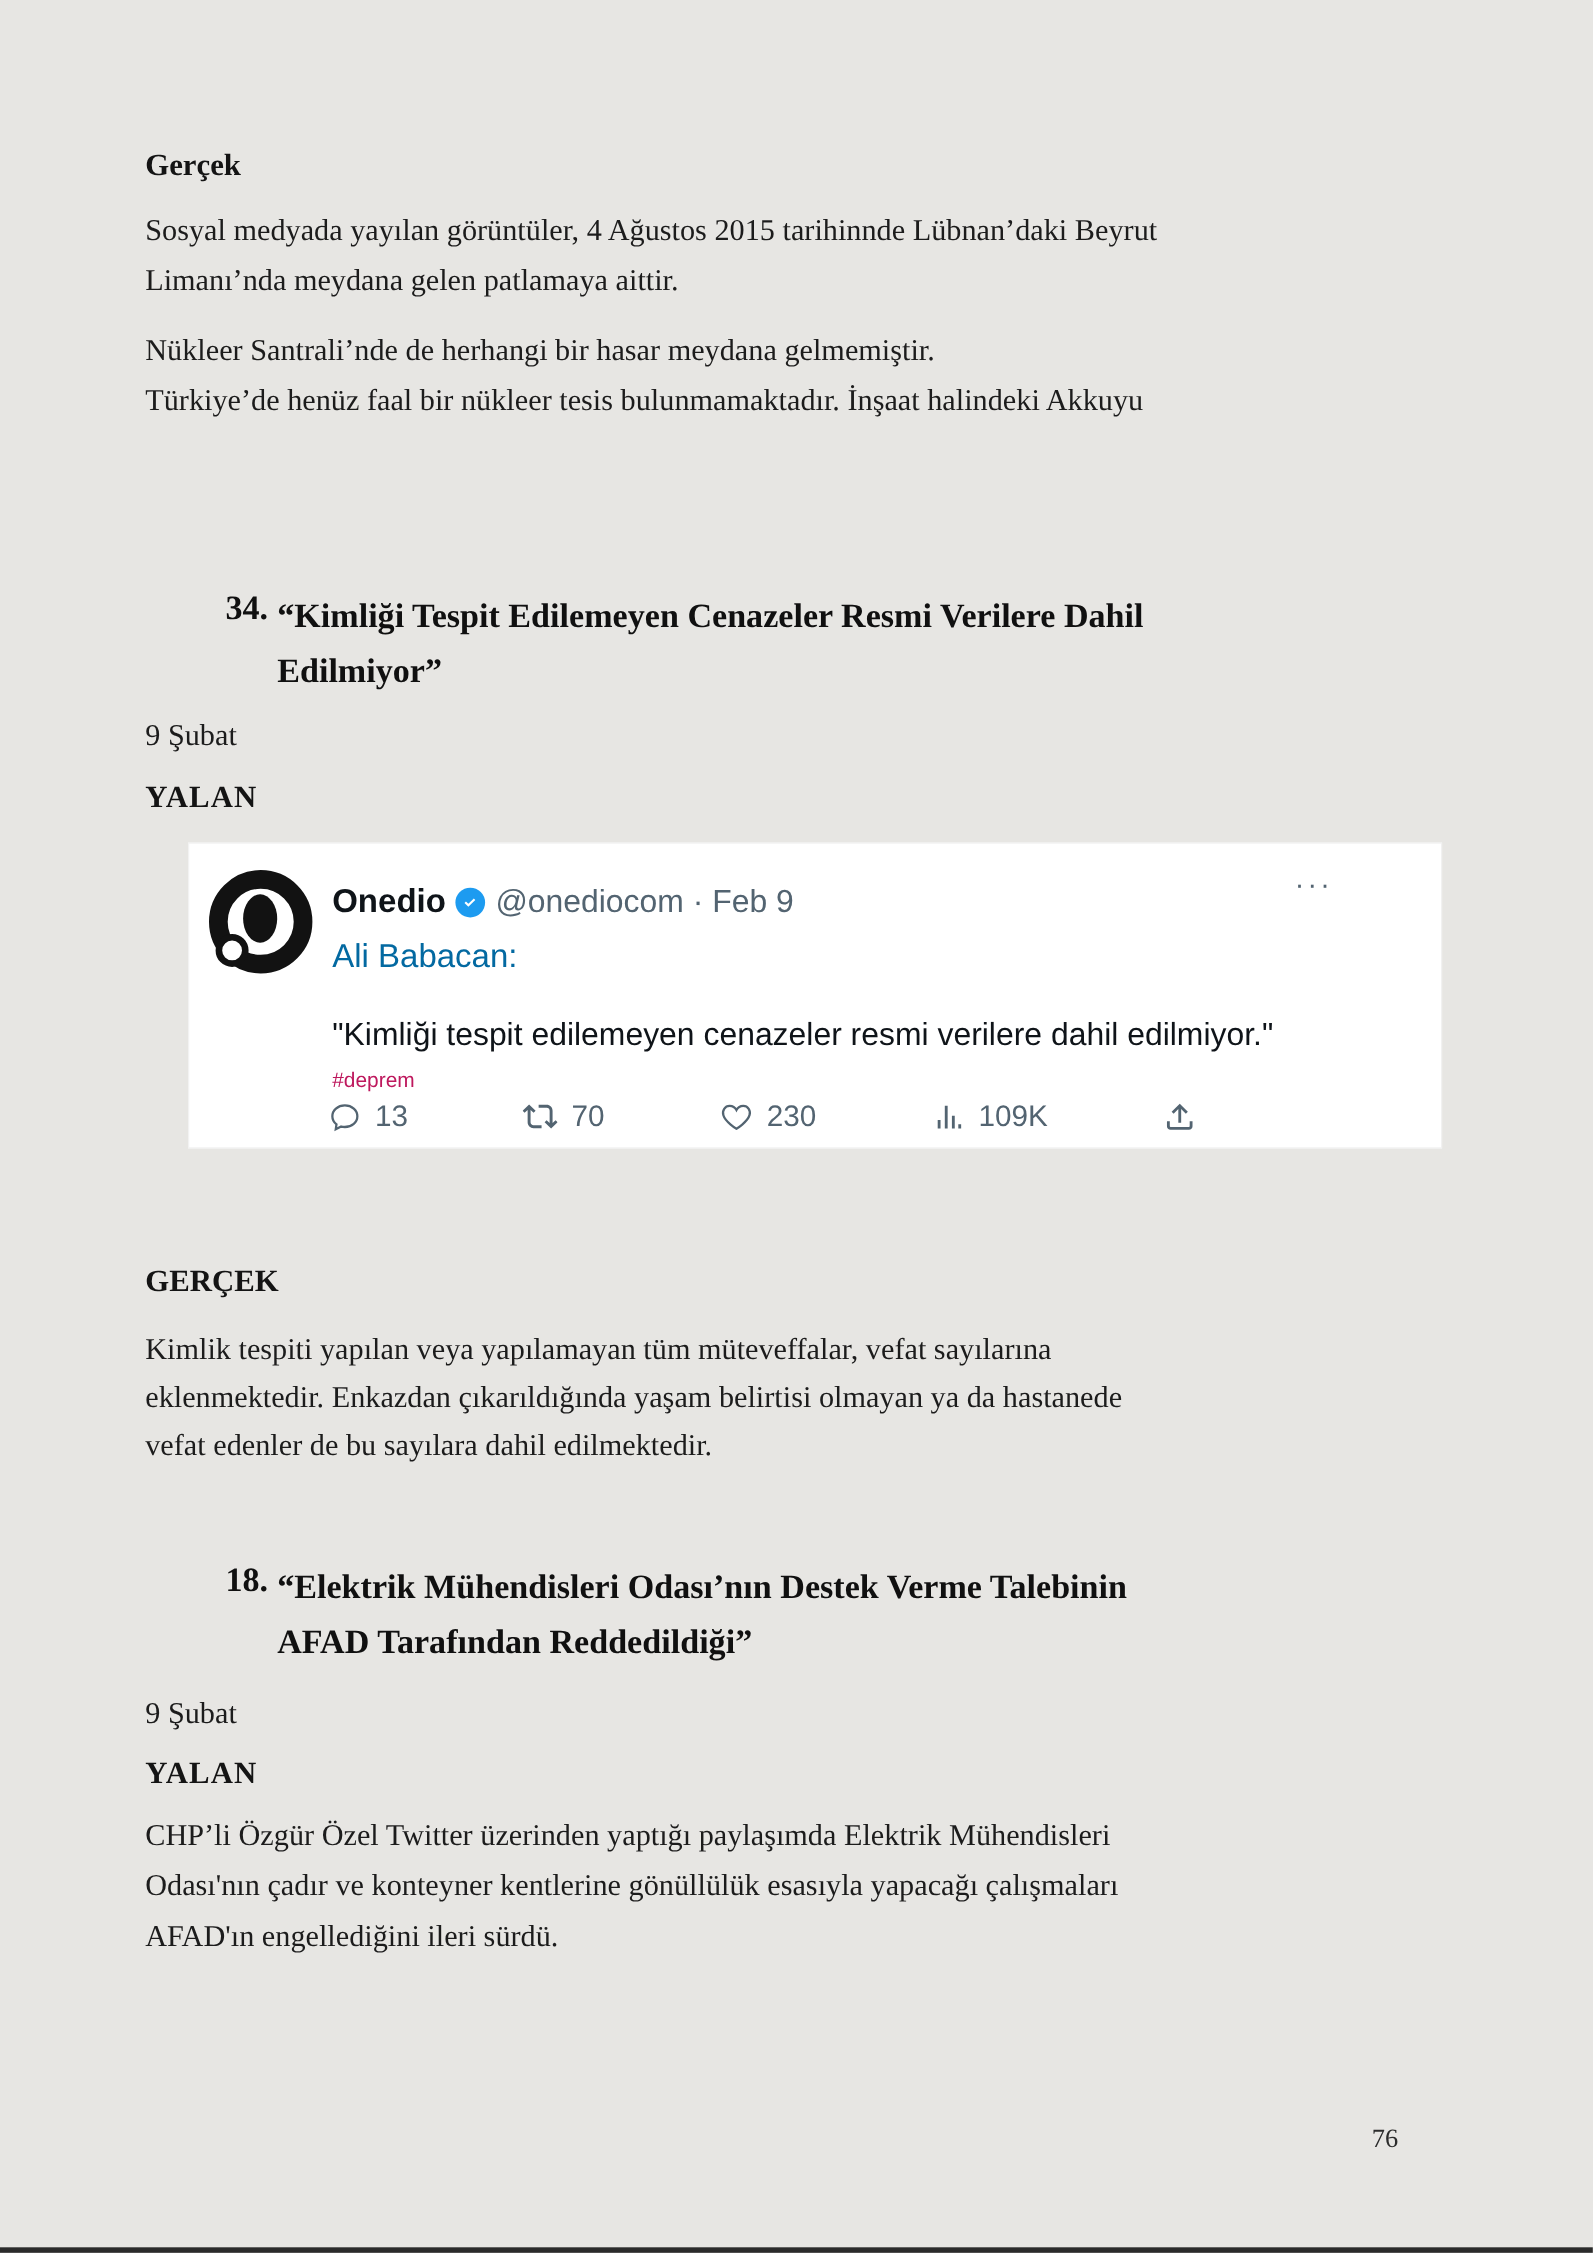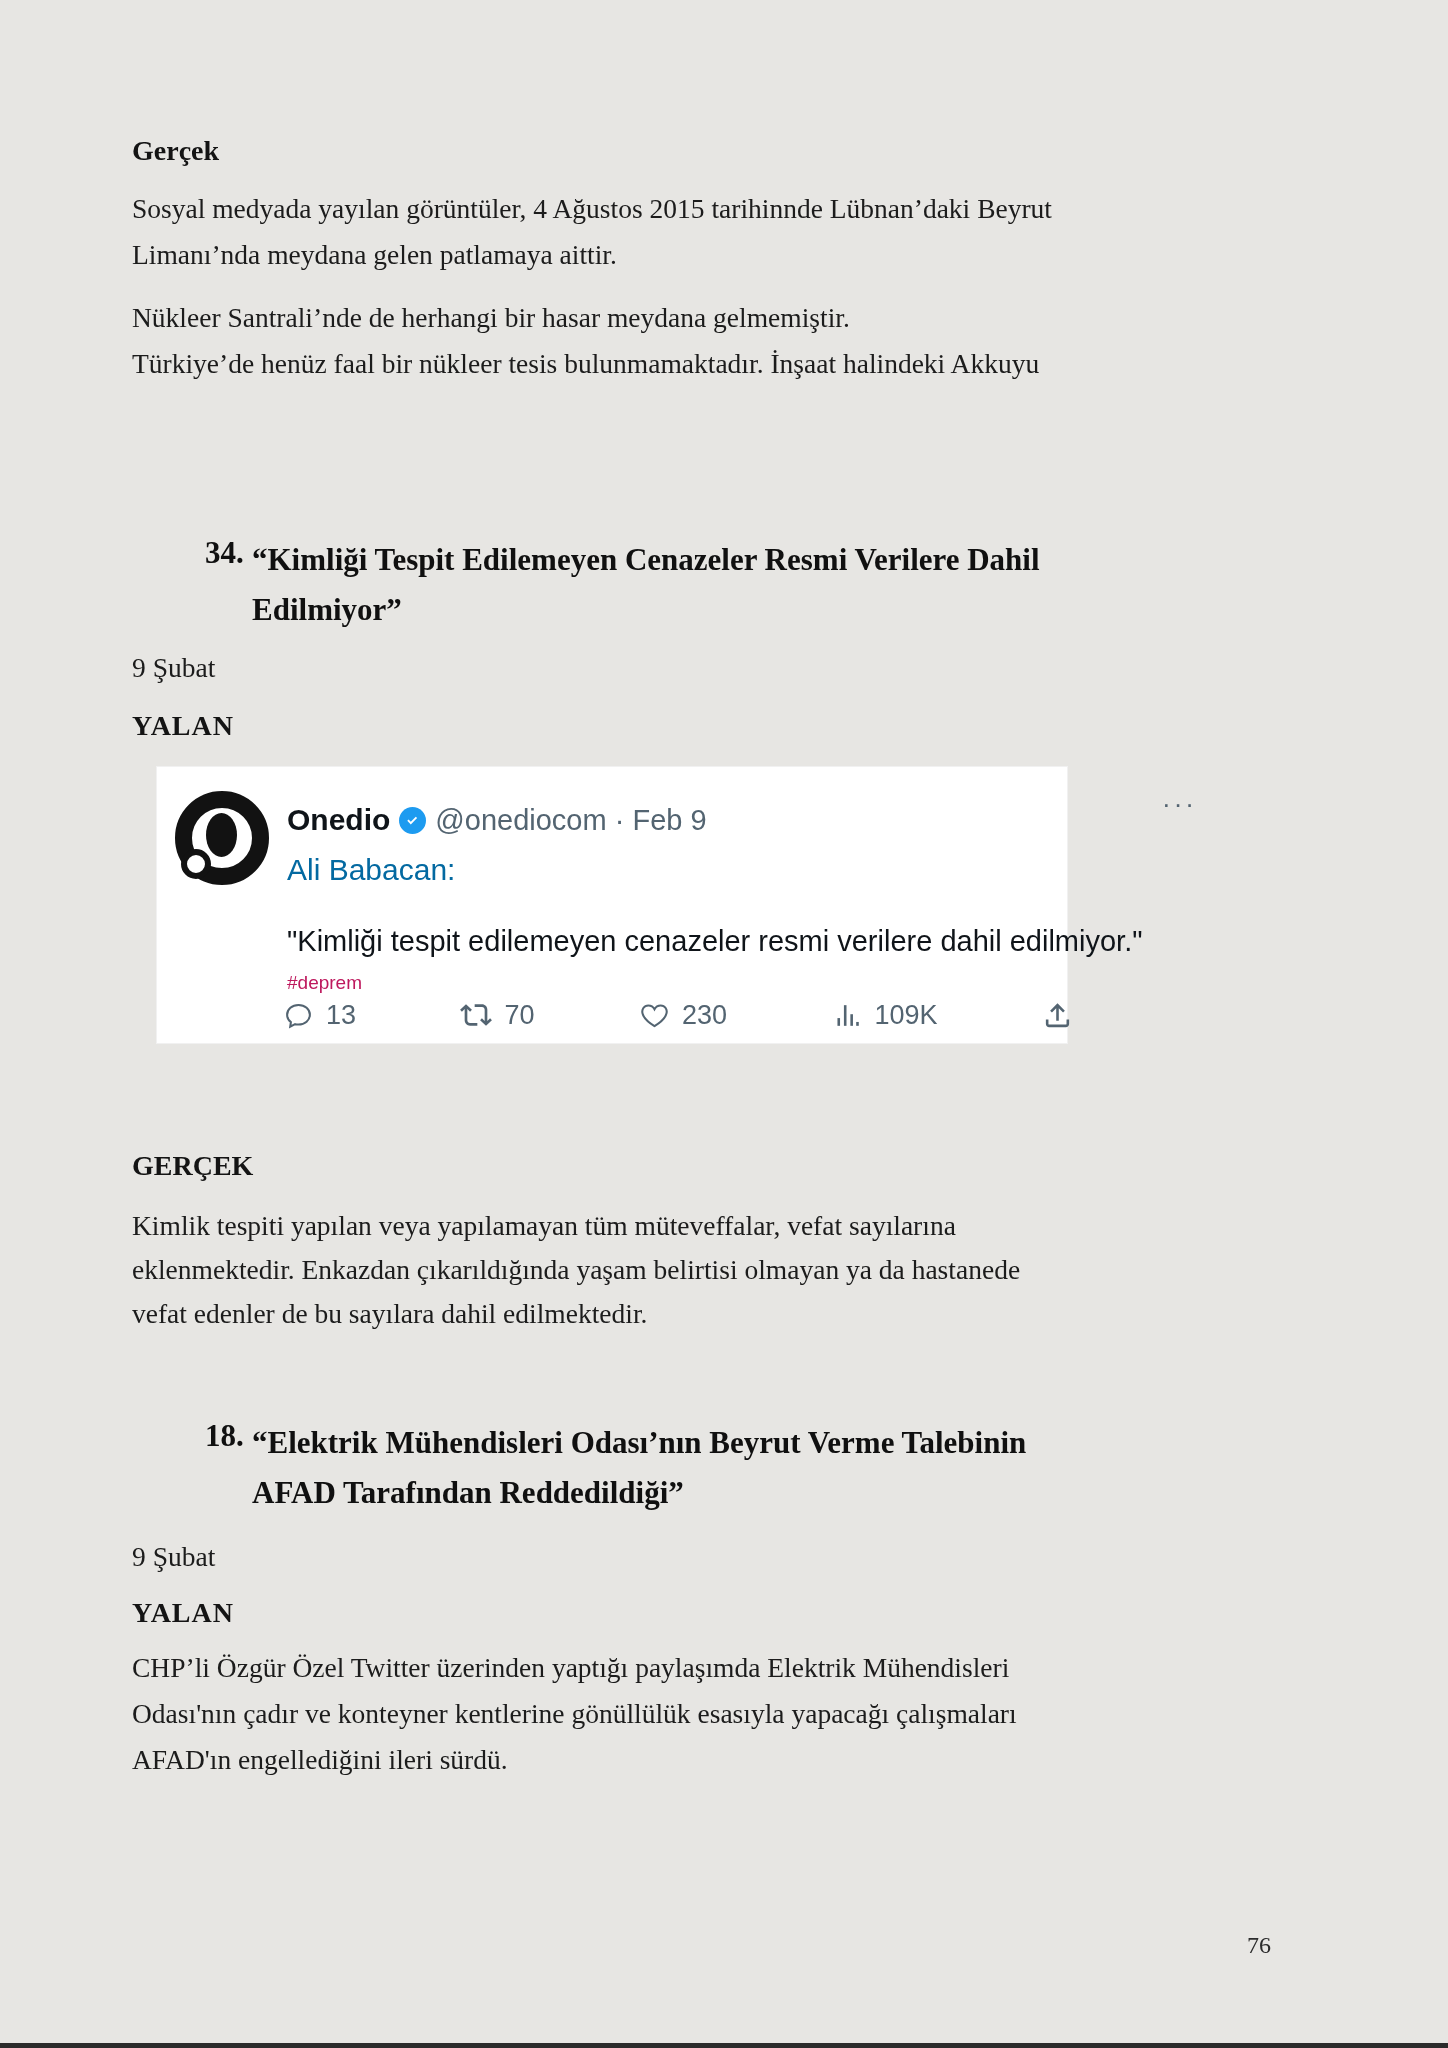--- a/index.html
+++ b/index.html
@@ -17,21 +17,21 @@
   .claim-head{display:flex;align-items:flex-start;font-weight:bold;font-size:31px;color:#101010;}
   .claim-num{width:47px;flex:none;}
   .claim-line{white-space:nowrap;line-height:50px;}
   .date-line{font-size:27.5px;color:#1c1c1c;}
   .verdict{font-weight:bold;font-size:28px;letter-spacing:1px;color:#141414;}
   .page-num{font-size:24px;color:#2c2c2c;}
   .bottom-strip{left:0;bottom:0;width:1448px;height:5px;background:#2b2b2b;}
 
   
   .tweet-card{
-    left:156px;top:766px;width:912px;height:278px;
+    left:171px;top:766px;width:1140px;height:278px;
     background:#ffffff;border:1px solid #f1f1f1;box-sizing:border-box;
     font-family:"Liberation Sans", sans-serif;color:#0f1419;
   }
   .avatar{position:absolute;left:18px;top:24px;width:94px;height:94px;}
   .avatar-ring{position:absolute;left:0;top:0;width:60px;height:60px;border:17px solid #121212;border-radius:50%;background:#fff;}
   .avatar-pupil{position:absolute;left:31px;top:22px;width:31px;height:44px;background:#121212;border-radius:50%;}
   .avatar-bubble{position:absolute;left:6px;top:58px;width:18px;height:18px;background:#fff;border:6px solid #121212;border-radius:50%;}
   .tw-row{position:absolute;left:130px;top:36px;display:flex;align-items:center;gap:9px;}
   .tw-name{font-weight:bold;font-size:30px;color:#0f1419;}
   .tw-meta{font-size:29px;color:#536471;}
@@ -145,21 +145,21 @@
 
 <div class="abs" style="left:132px;top:1204px;">
   <div class="doc-line" style="line-height:44px;">Kimlik tespiti yapılan veya yapılamayan tüm müteveffalar, vefat sayılarına</div>
   <div class="doc-line" style="line-height:44px;">eklenmektedir. Enkazdan çıkarıldığında yaşam belirtisi olmayan ya da hastanede</div>
   <div class="doc-line" style="line-height:44px;">vefat edenler de bu sayılara dahil edilmektedir.</div>
 </div>
 
 <div class="abs claim-head" style="left:205px;top:1418px;">
   <span class="claim-num">18.</span>
   <span>
-    <div class="claim-line">“Elektrik Mühendisleri Odası’nın Beyrut Verme Talebinin</div>
+    <div class="claim-line">“Elektrik Mühendisleri Odası’nın Destek Verme Talebinin</div>
     <div class="claim-line">AFAD Tarafından Reddedildiği”</div>
   </span>
 </div>
 
 <div class="abs date-line" style="left:132px;top:1541px;">9 Şubat</div>
 <div class="abs verdict" style="left:132px;top:1597px;">YALAN</div>
 
 <div class="abs" style="left:132px;top:1645px;">
   <div class="doc-line">CHP’li Özgür Özel Twitter üzerinden yaptığı paylaşımda Elektrik Mühendisleri</div>
   <div class="doc-line">Odası'nın çadır ve konteyner kentlerine gönüllülük esasıyla yapacağı çalışmaları</div>

